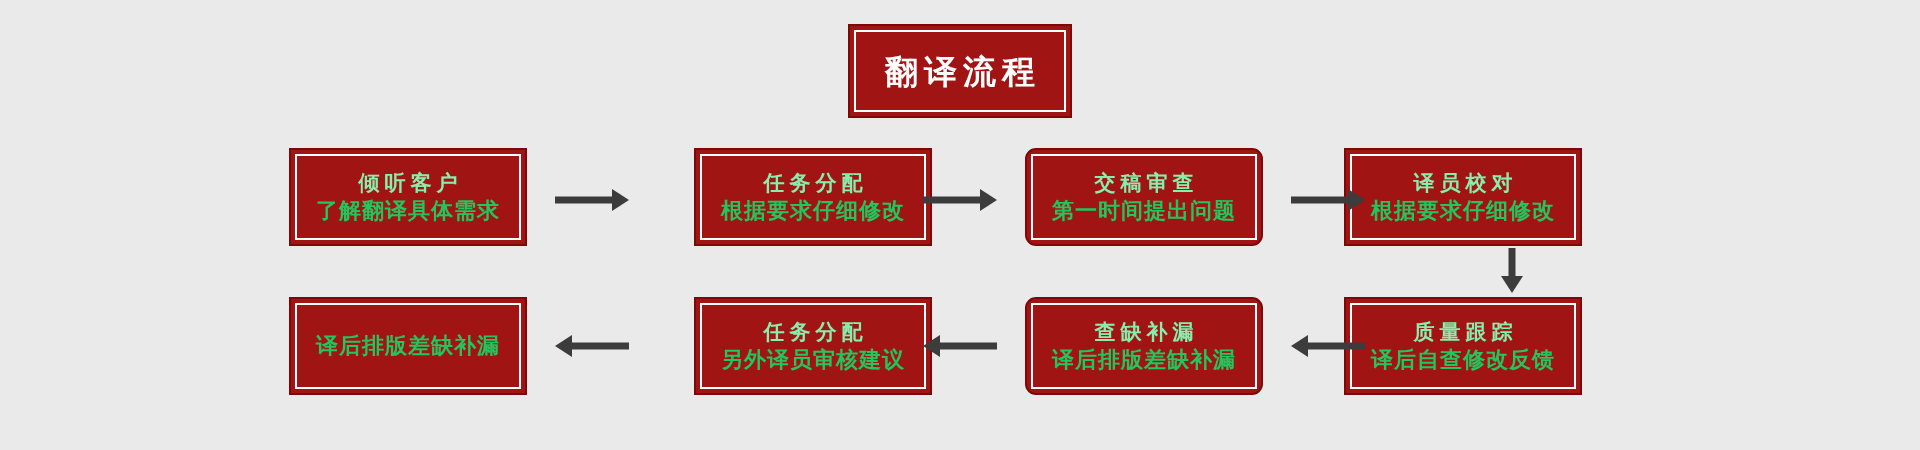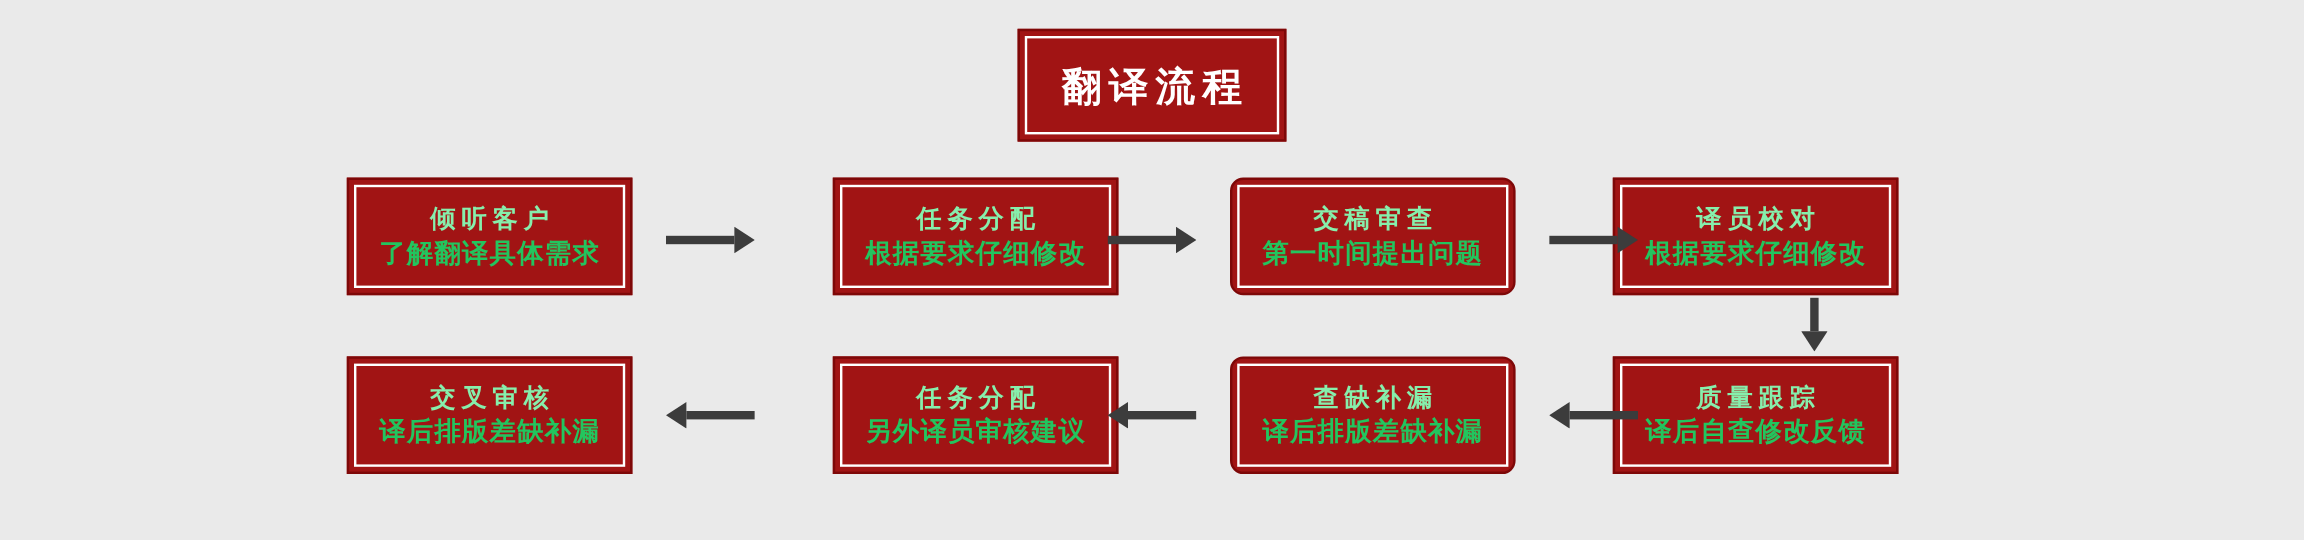--- a/index.html
+++ b/index.html
@@ -143,21 +143,20 @@
   </div>
   <div class="fbox r2 c3">
     <div class="fbox-title">查缺补漏</div>
     <div class="fbox-sub">译后排版差缺补漏</div>
   </div>
   <div class="fbox r2 c2">
     <div class="fbox-title">任务分配</div>
     <div class="fbox-sub">另外译员审核建议</div>
   </div>
   <div class="fbox r2 c1">
-    <div class="fbox-title">交叉审核</div>
     <div class="fbox-sub">译后排版差缺补漏</div>
   </div>
 
   <svg class="arrow" style="left:1291px; top:335px" width="74" height="22" viewBox="0 0 74 22">
     <rect x="17" y="7.5" width="57" height="7" fill="#3c3c3c"></rect>
     <polygon points="17,0 0,11 17,22" fill="#3c3c3c"></polygon>
   </svg>
   <svg class="arrow" style="left:923px; top:335px" width="74" height="22" viewBox="0 0 74 22">
     <rect x="17" y="7.5" width="57" height="7" fill="#3c3c3c"></rect>
     <polygon points="17,0 0,11 17,22" fill="#3c3c3c"></polygon>

